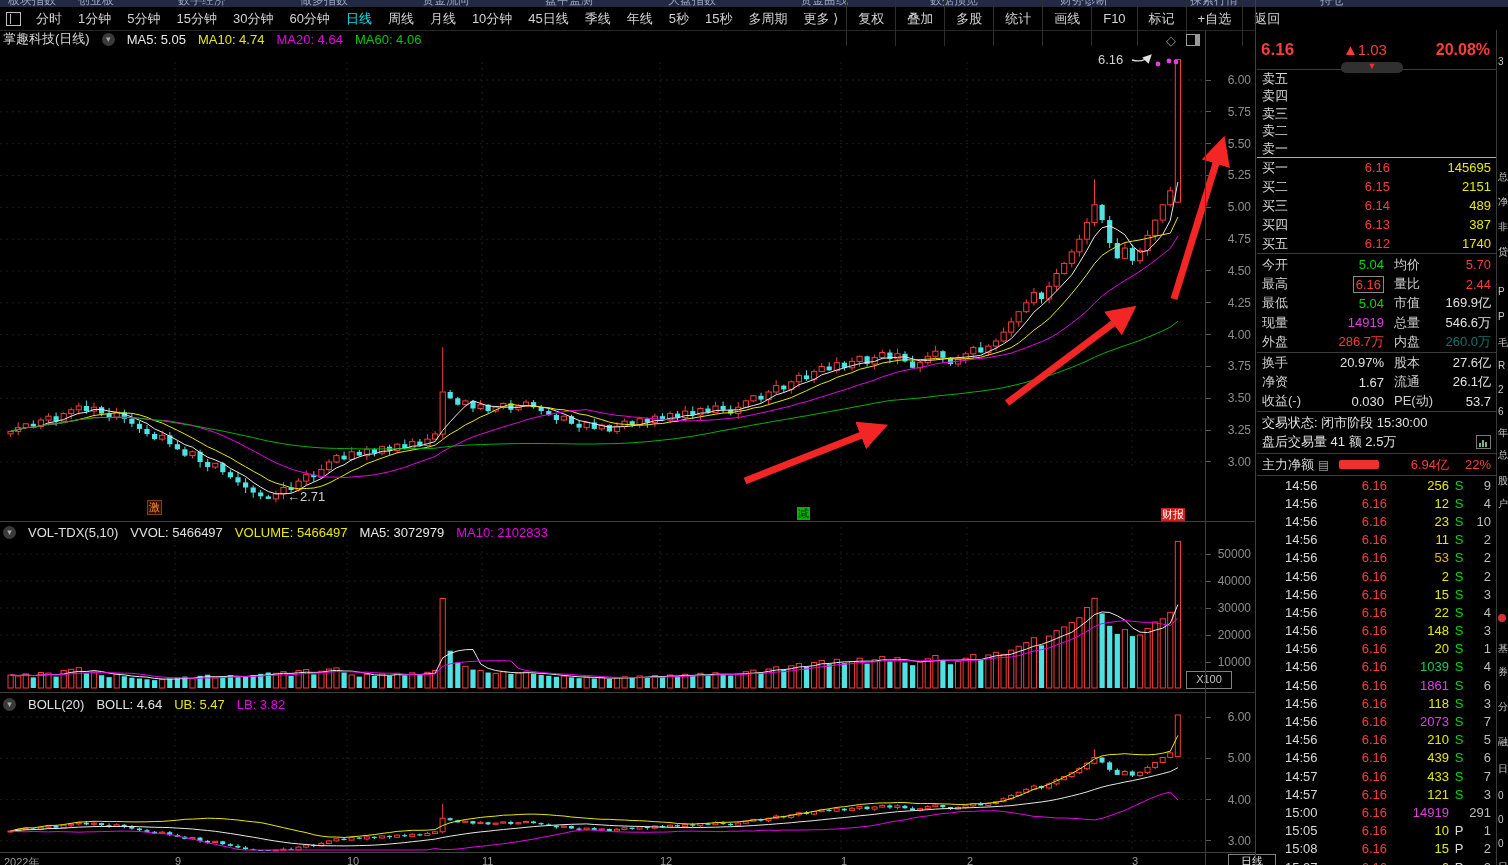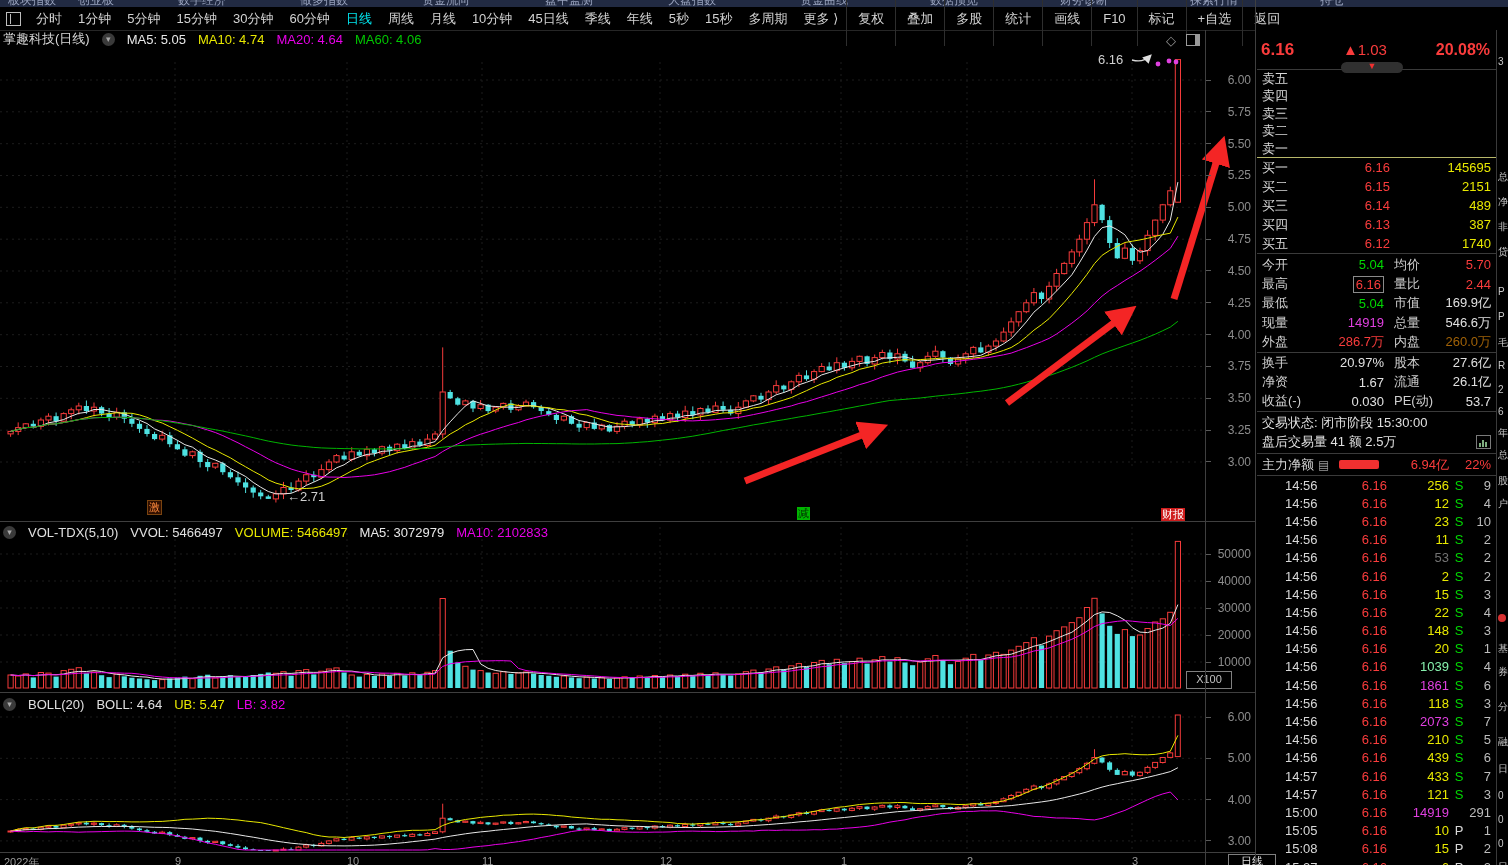--- a/index.html
+++ b/index.html
@@ -1195,21 +1195,21 @@
         <div class="srow">
           <span class="sl">现量</span>
           <span class="sv1" style="color: rgb(224, 64, 224);">14919</span>
           <span class="sl2">总量</span>
           <span class="sv2" style="color: rgb(224, 224, 224);">546.6万</span>
         </div>
         <div class="srow div">
           <span class="sl">外盘</span>
           <span class="sv1" style="color: rgb(250, 60, 60);">286.7万</span>
           <span class="sl2">内盘</span>
-          <span class="sv2" style="color: #a16207;">260.0万</span>
+          <span class="sv2" style="color: #0f766e;">260.0万</span>
         </div>
         <div class="srow">
           <span class="sl">换手</span>
           <span class="sv1" style="color: rgb(224, 224, 224);">20.97%</span>
           <span class="sl2">股本</span>
           <span class="sv2" style="color: rgb(224, 224, 224);">27.6亿</span>
         </div>
         <div class="srow">
           <span class="sl">净资</span>
           <span class="sv1" style="color: rgb(224, 224, 224);">1.67</span>
@@ -1264,21 +1264,21 @@
         <div class="trow">
           <span class="tt">14:56</span>
           <span class="tp">6.16</span>
           <span class="tv" style="color: rgb(232, 232, 0);">11</span>
           <span class="tf2" style="color: rgb(0, 216, 0);">S</span>
           <span class="tc">2</span>
         </div>
         <div class="trow">
           <span class="tt">14:56</span>
           <span class="tp">6.16</span>
-          <span class="tv" style="color: #737373; text-align: right;">53</span>
+          <span class="tv" style="color: #eab308; text-align: right;">53</span>
           <span class="tf2" style="color: rgb(0, 216, 0);">S</span>
           <span class="tc">2</span>
         </div>
         <div class="trow">
           <span class="tt">14:56</span>
           <span class="tp">6.16</span>
           <span class="tv" style="color: rgb(232, 232, 0);">2</span>
           <span class="tf2" style="color: rgb(0, 216, 0);">S</span>
           <span class="tc">2</span>
         </div>
@@ -1306,21 +1306,21 @@
         <div class="trow">
           <span class="tt">14:56</span>
           <span class="tp">6.16</span>
           <span class="tv" style="color: rgb(232, 232, 0);">20</span>
           <span class="tf2" style="color: rgb(0, 216, 0);">S</span>
           <span class="tc">1</span>
         </div>
         <div class="trow">
           <span class="tt">14:56</span>
           <span class="tp">6.16</span>
-          <span class="tv" style="color: #86efac;">1039</span>
+          <span class="tv" style="color: #22c55e;">1039</span>
           <span class="tf2" style="color: rgb(0, 216, 0);">S</span>
           <span class="tc">4</span>
         </div>
         <div class="trow">
           <span class="tt">14:56</span>
           <span class="tp">6.16</span>
           <span class="tv" style="color: rgb(224, 64, 224);">1861</span>
           <span class="tf2" style="color: rgb(0, 216, 0);">S</span>
           <span class="tc">6</span>
         </div>

